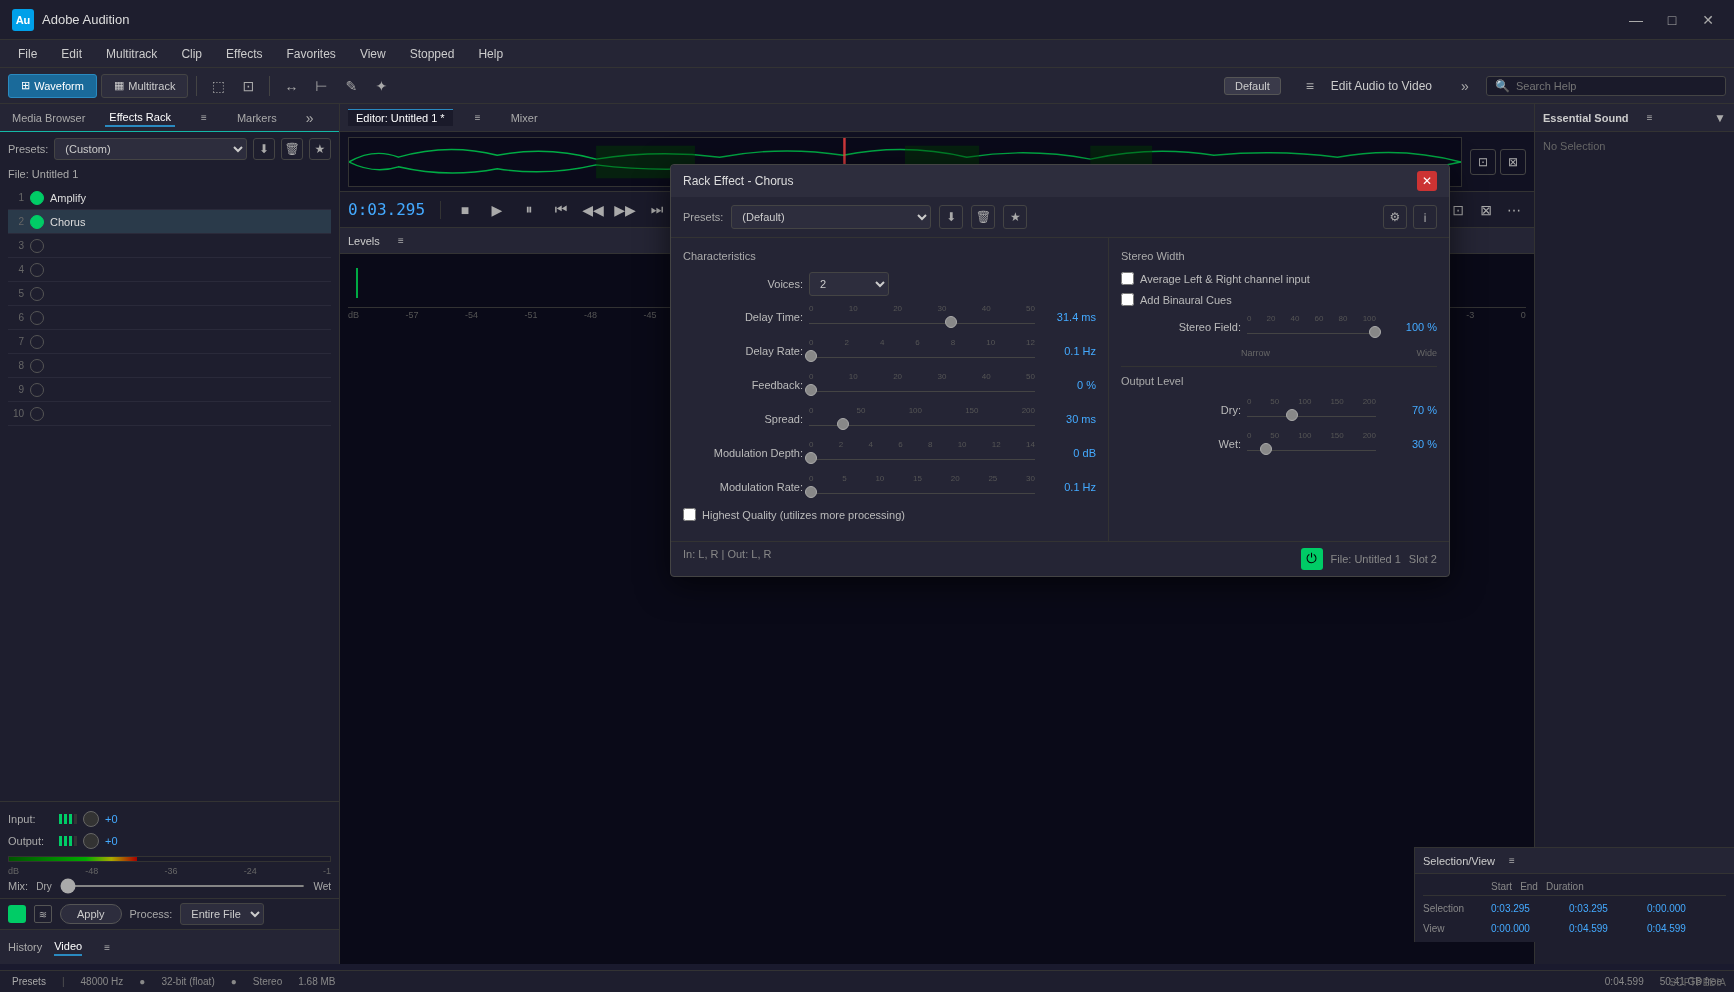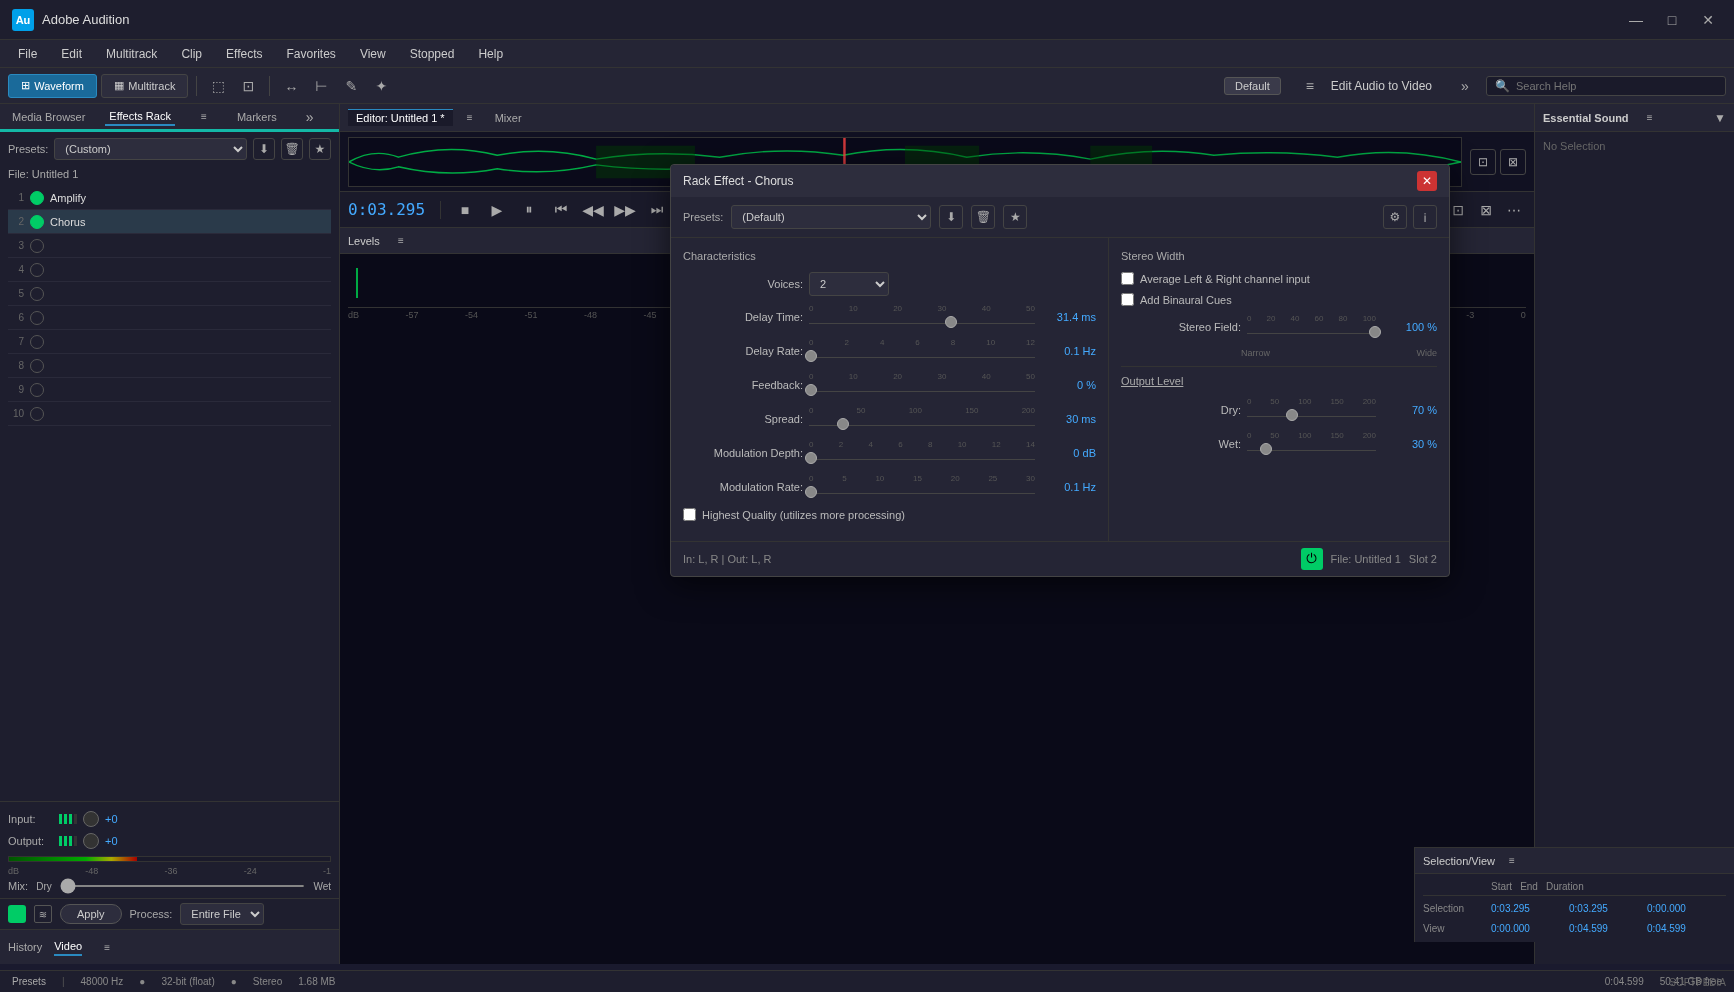--- a/index.html
+++ b/index.html
@@ -172,21 +172,21 @@
     }
 
     
     #panel-tabs {
       background: #252535;
       height: 28px;
       display: flex;
       align-items: center;
       padding: 0 8px;
       gap: 16px;
-      border-bottom: 3px solid #14b8a6;
+      border-bottom: 1px solid #14b8a6;
     }
     .panel-tab {
       color: #aaa;
       font-size: 11px;
       cursor: pointer;
       padding: 2px 4px;
     }
     .panel-tab.active { color: #fff; border-bottom: 2px solid #2a8ac0; }
 
     
@@ -374,21 +374,21 @@
       position: relative;
     }
 
     
     #editor-tabs {
       background: #252535;
       height: 28px;
       display: flex;
       align-items: center;
       padding: 0 8px;
-      gap: 4px;
+      gap: 12px;
       border-bottom: 1px solid #333;
     }
     .editor-tab {
       color: #aaa;
       font-size: 11px;
       cursor: pointer;
       padding: 2px 8px;
     }
     .editor-tab.active { color: #fff; background: #1a1a2a; border-top: 1px solid #2a8ac0; }
 
@@ -553,21 +553,20 @@
       cursor: pointer;
       accent-color: #2a8ac0;
     }
     .checkbox-label { color: #bbb; font-size: 11px; cursor: pointer; }
 
     
     #dialog-footer {
       padding: 6px 12px;
       border-top: 1px solid #333;
       display: flex;
-      align-items: center;
       justify-content: space-between;
     }
     #dialog-io { color: #888; font-size: 11px; }
     #dialog-power-btn {
       width: 22px;
       height: 22px;
       background: #00cc66;
       border-radius: 3px;
       cursor: pointer;
       border: none;
@@ -1139,21 +1138,21 @@
               <div class="track-line"></div>
               <div class="thumb" style="left: 99%;"></div>
             </div>
             <span class="param-value">100 %</span>
           </div>
           <div style="display:flex; justify-content:space-between; padding: 0 0 0 120px; margin-bottom:8px;">
             <span style="color:#666; font-size:9px;">Narrow</span>
             <span style="color:#666; font-size:9px;">Wide</span>
           </div>
 
-          <div class="section-title" style="margin-top:8px; border-top:1px solid #333; padding-top:8px;text-decoration:underline;">Output Level</div>
+          <div class="section-title" style="margin-top:8px; border-top:1px solid #333; padding-top:8px;">Output Level</div>
 
           <div class="param-row">
             <span class="param-label">Dry:</span>
             <div class="full-slider">
               <div class="scale-labels">
                 <span>0</span>
                   <span>50</span>
                   <span>100</span>
                   <span>150</span>
                   <span>200</span>

